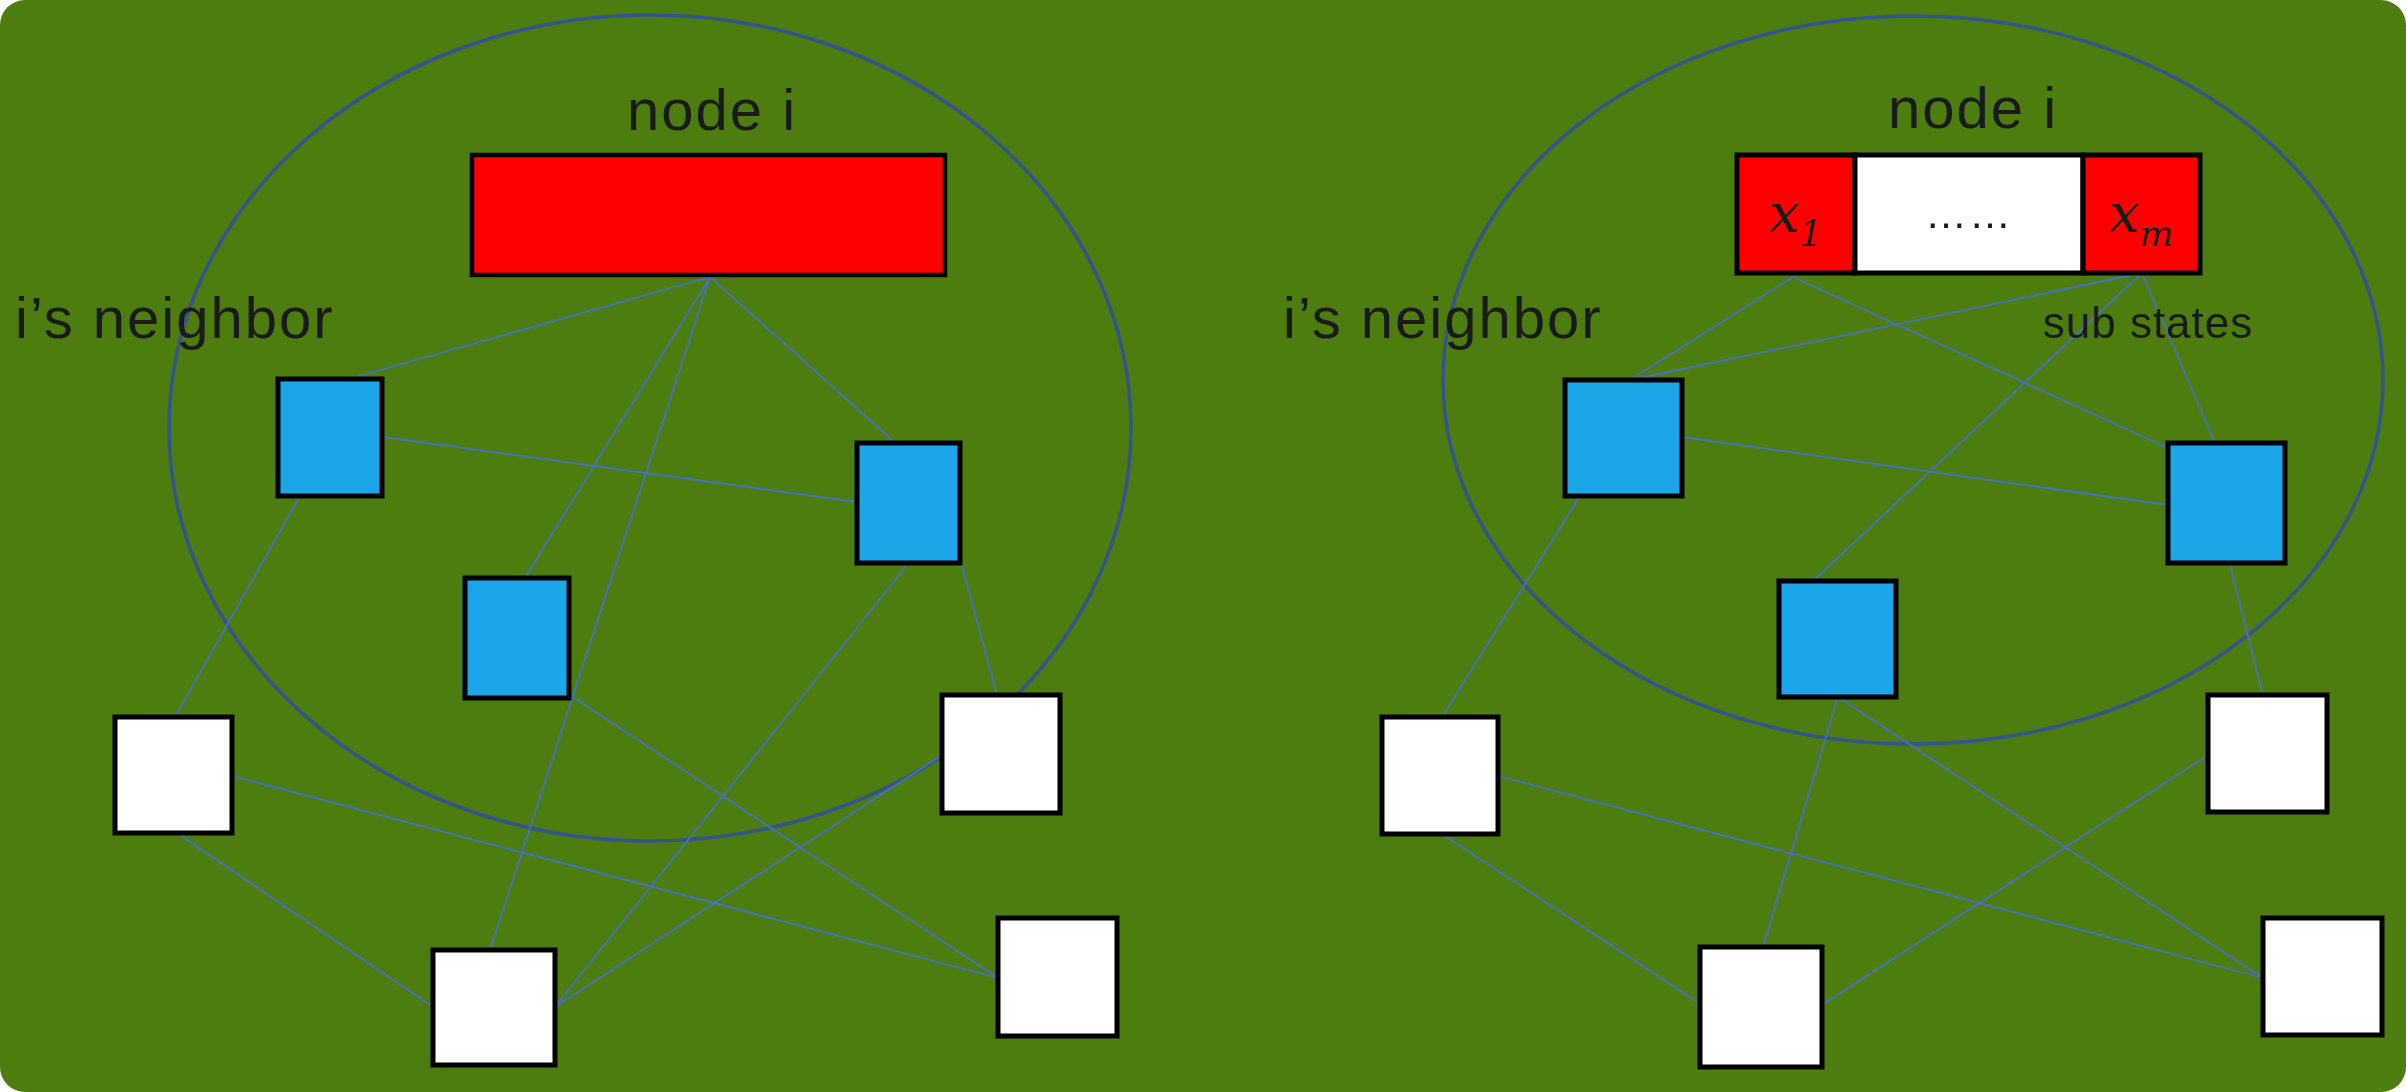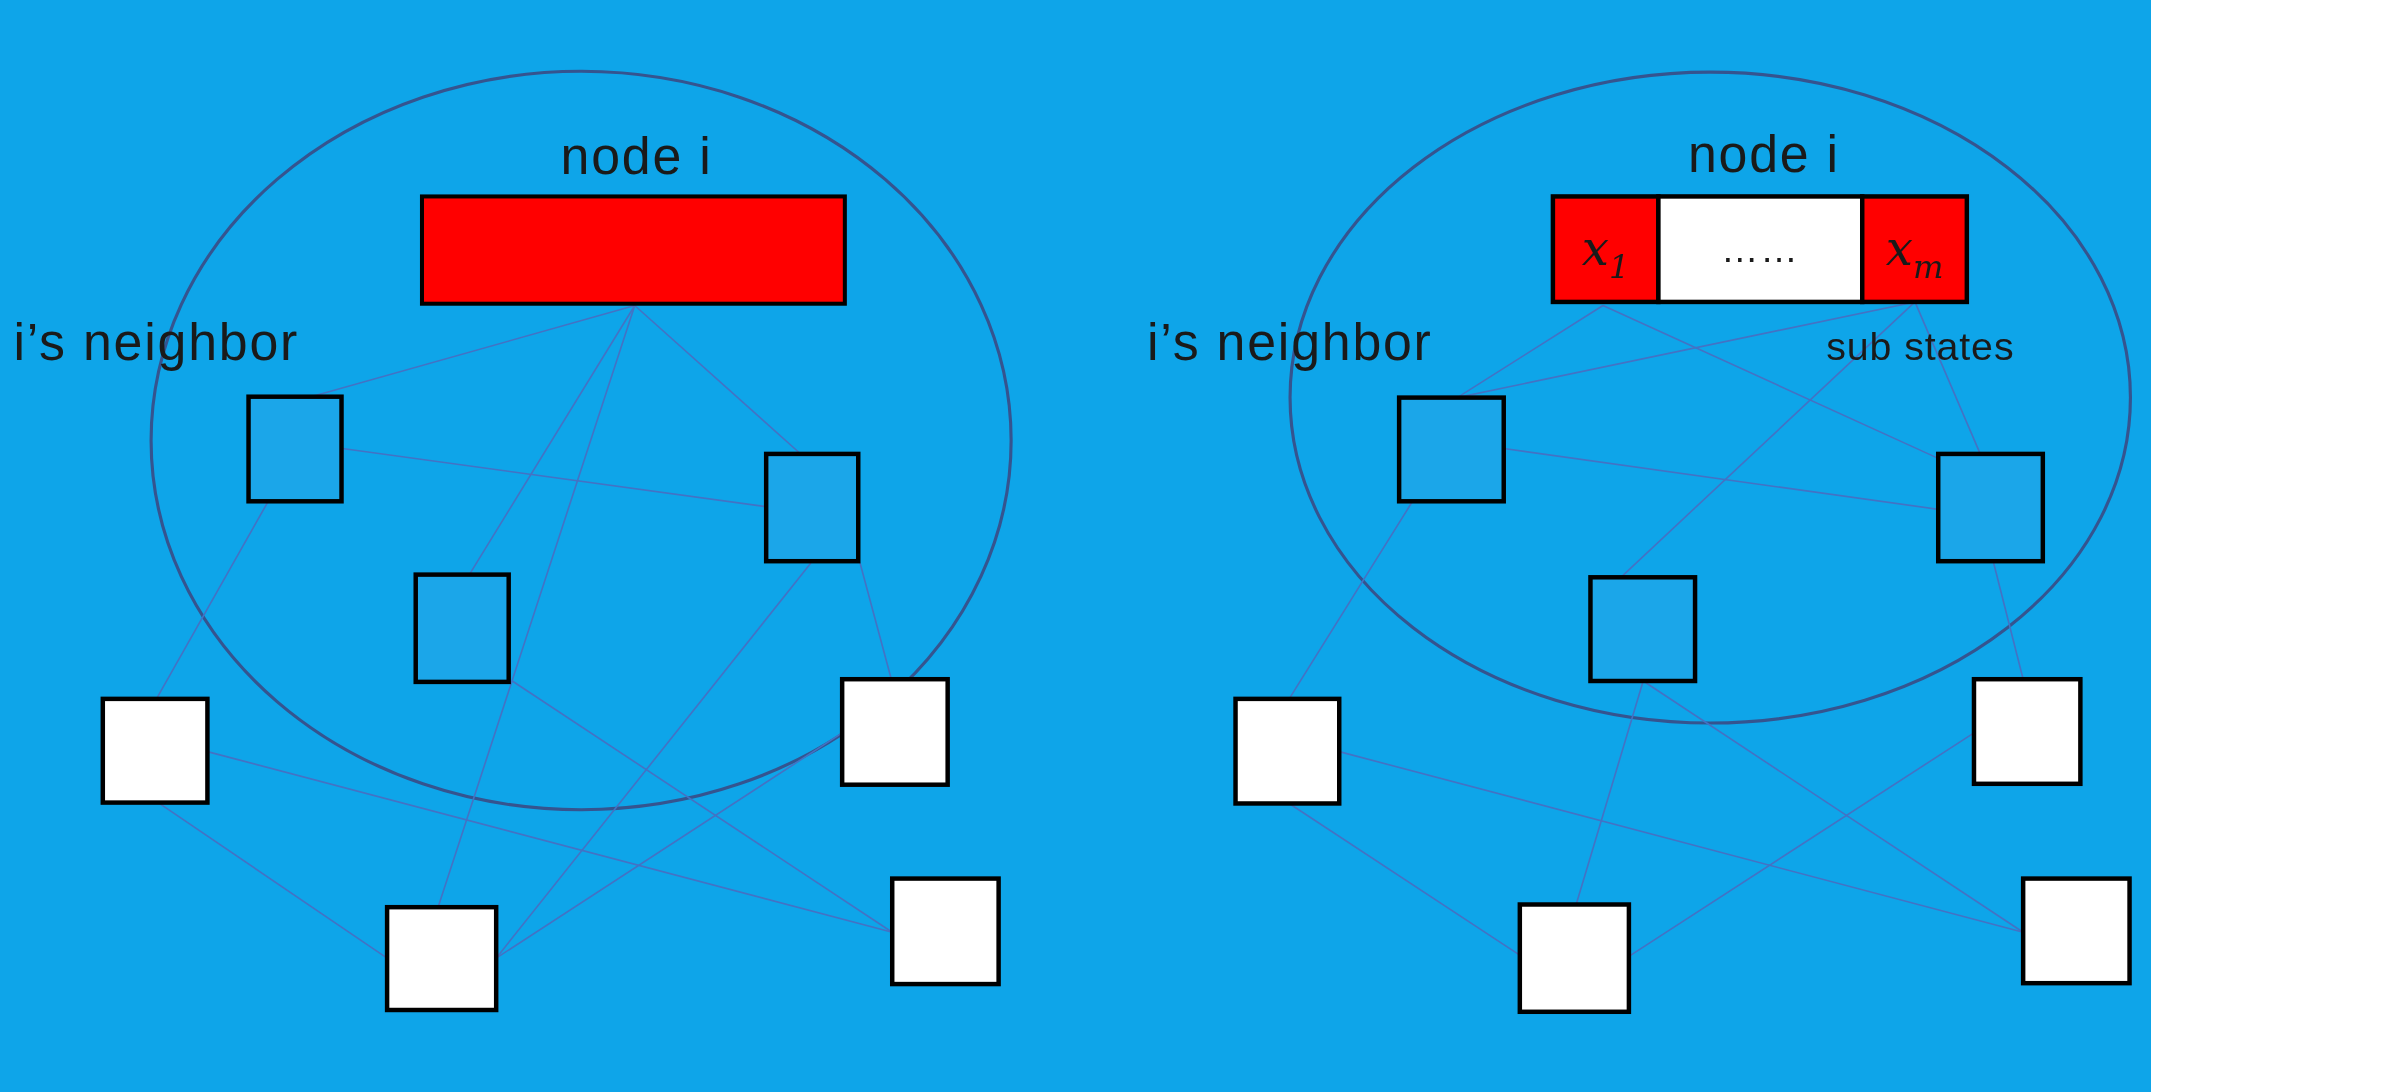--- a/index.html
+++ b/index.html
@@ -1,25 +1,26 @@
 <!DOCTYPE html>
 <html><head>
 <meta charset="utf-8">
 <style>
   html, body {
     margin: 0;
     padding: 0;
     background: #ffffff;
   }
   .figure-wrap {
-    width: 2151px;
+    width: 2406px;
     height: 1092px;
     position: relative;
-    background: #0ea5e9;
+    background: #4d7c0f;
     overflow: hidden;
+    border-radius: 25px;
   }
   svg {
     display: block;
     width: 100%;
     height: 100%;
     font-family: "Liberation Sans", sans-serif;
   }
   text {
     fill: #1a1a1a;
   }

